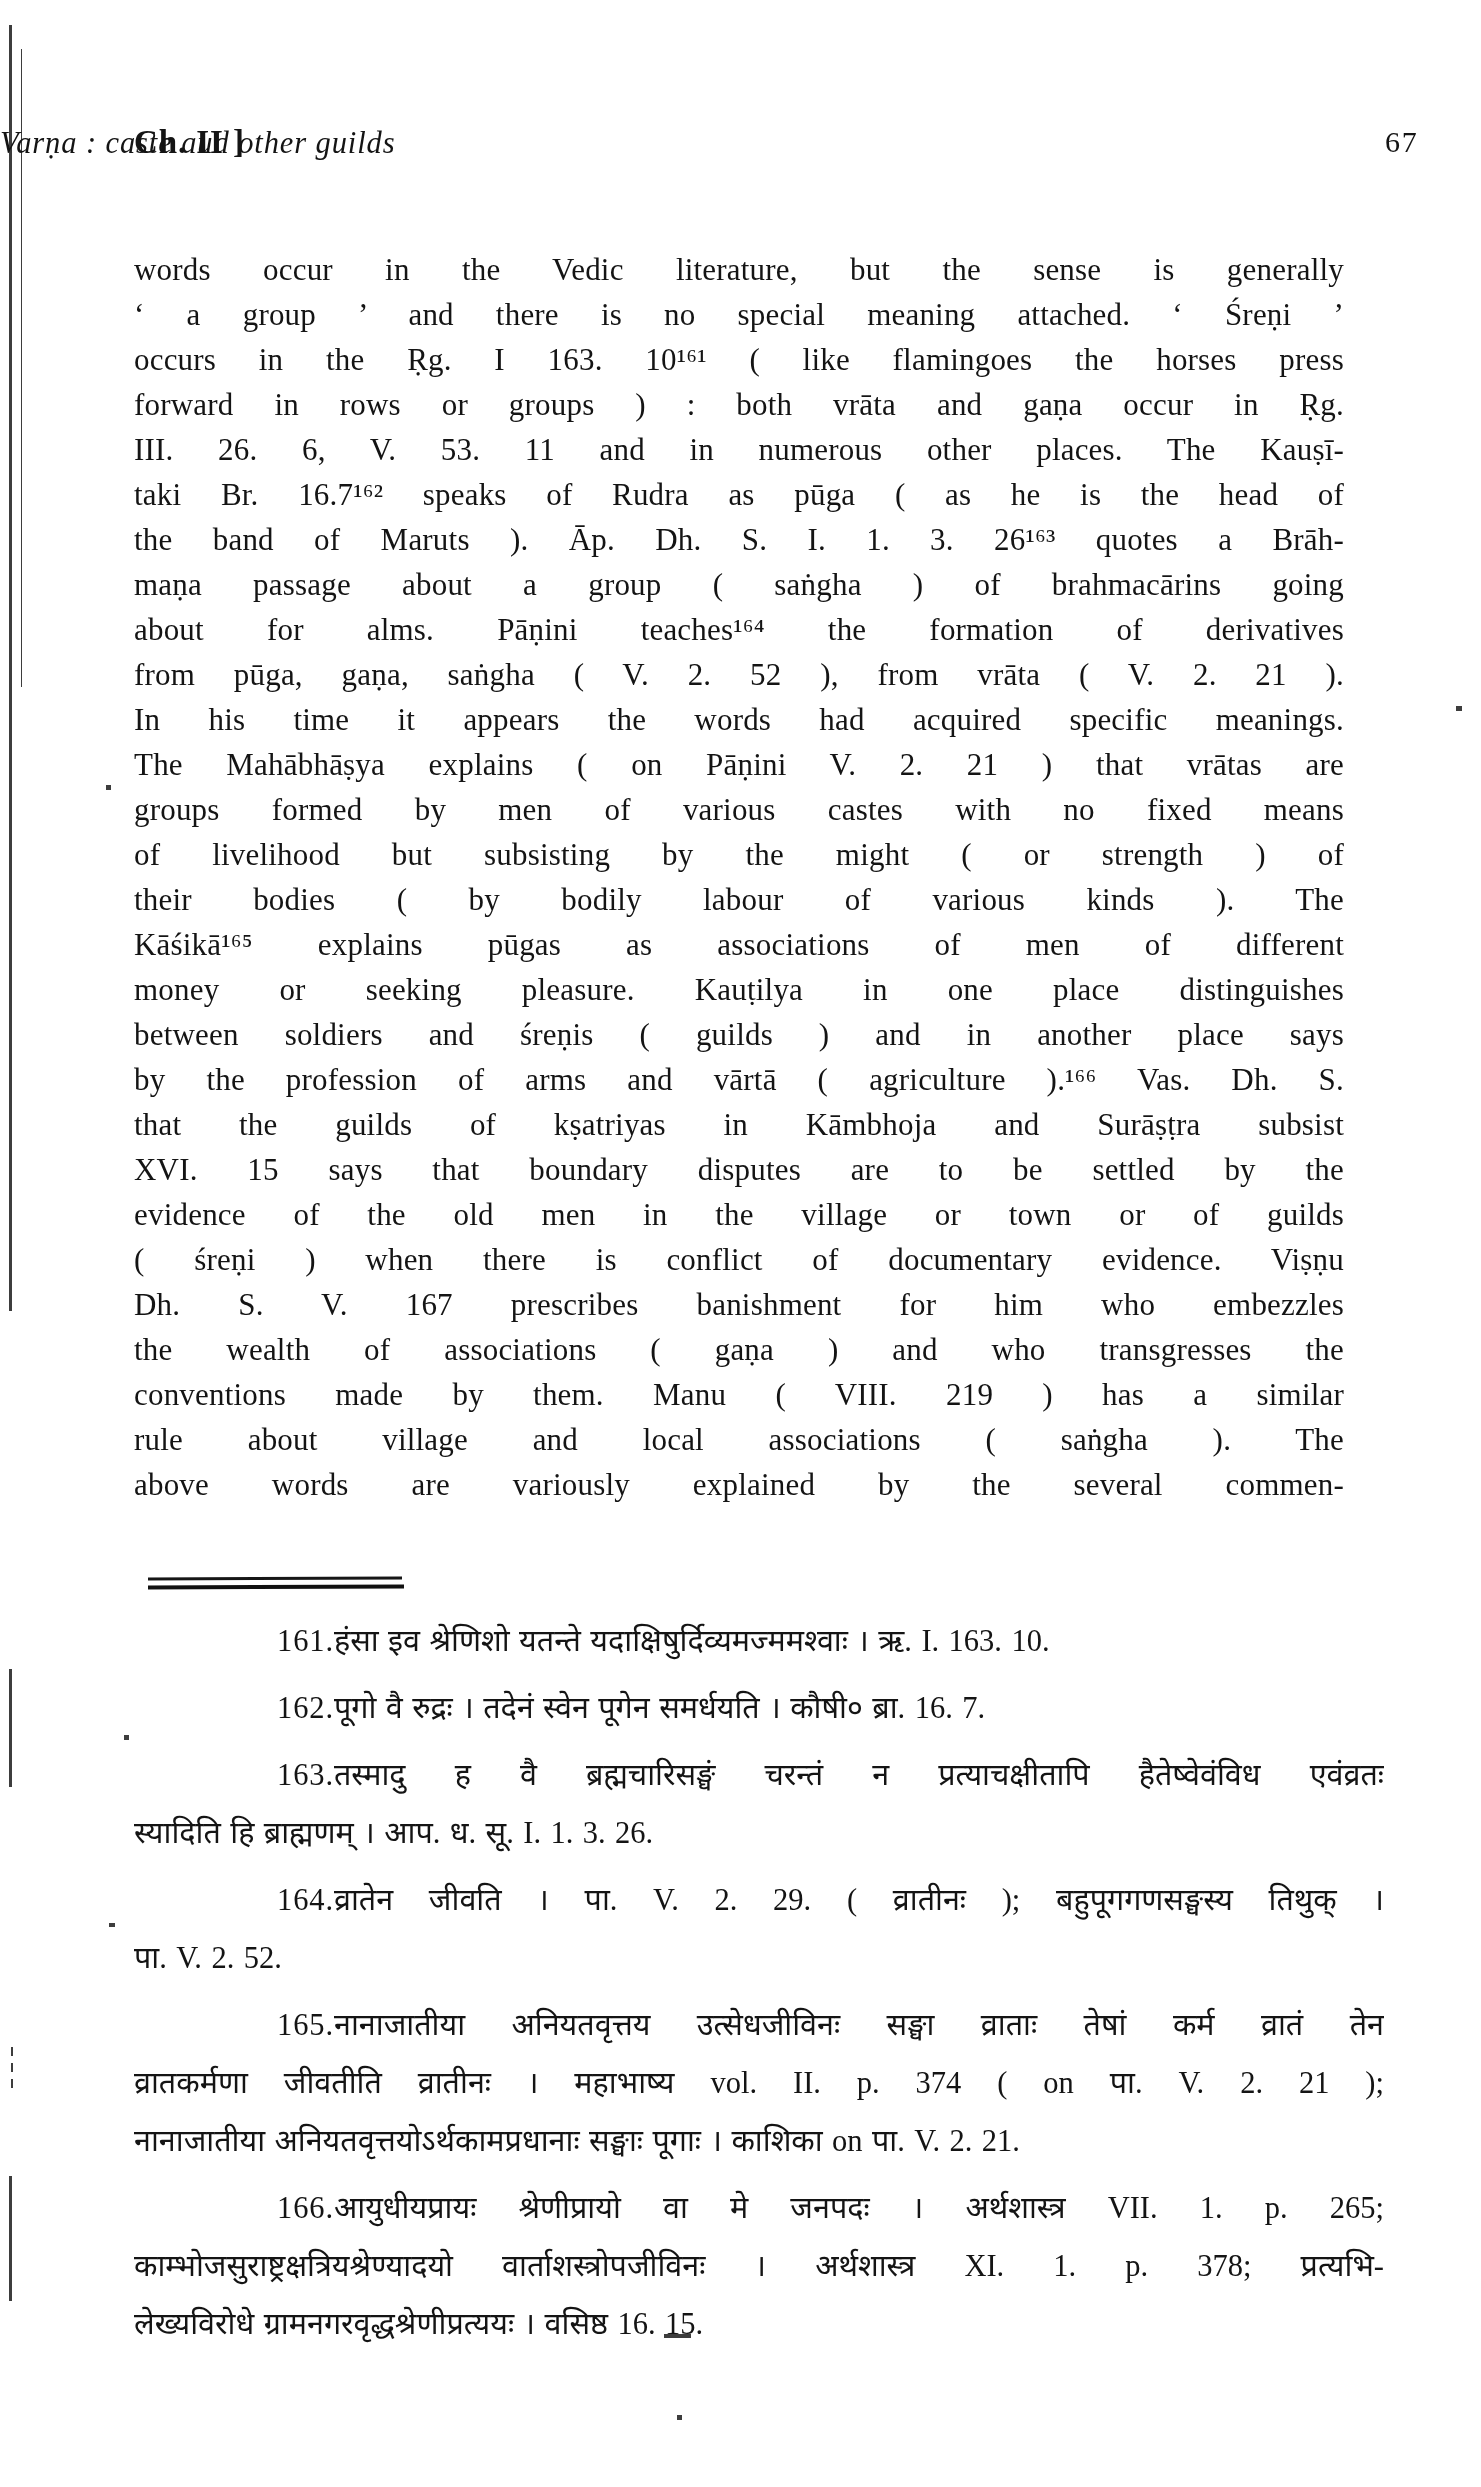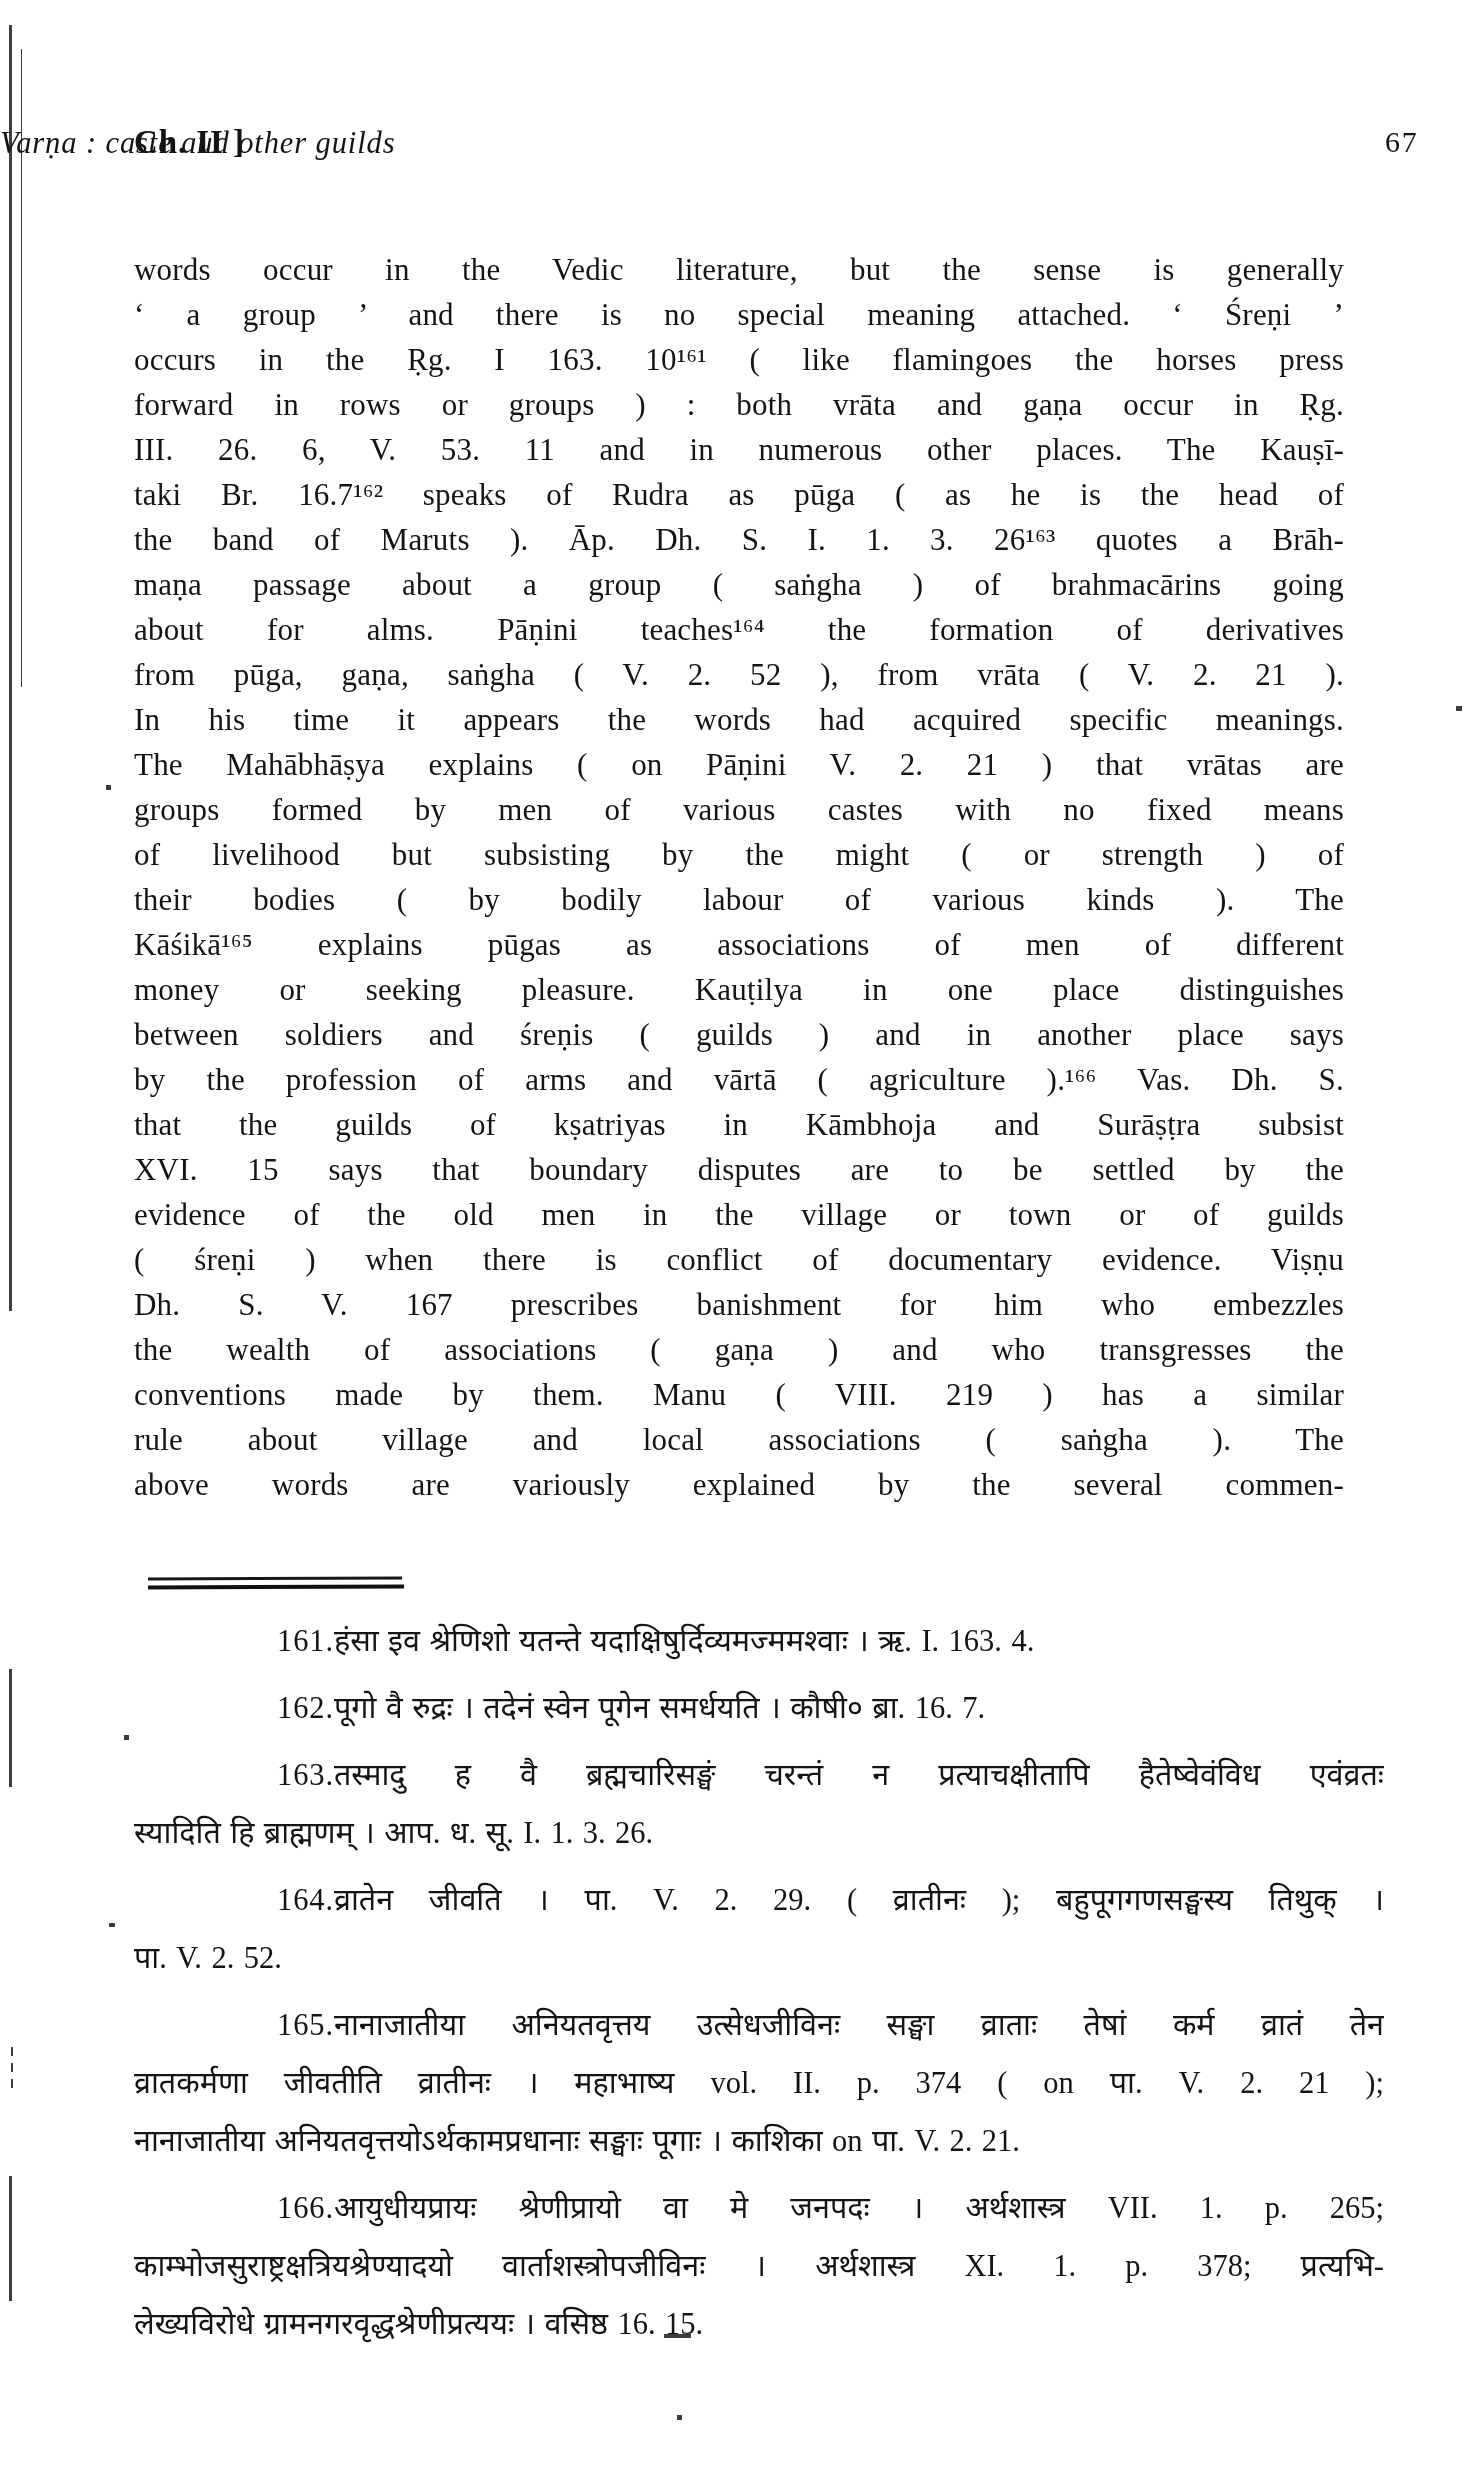--- a/index.html
+++ b/index.html
@@ -100,21 +100,21 @@
   </div>
 
   <div class="fn-rule">
     <div class="r1"></div>
     <div class="r2"></div>
   </div>
 
   <div class="footnotes">
 
     <div class="footnote">
-      <div class="fl first"><span class="fn-num">161.</span><span>हंसा इव श्रेणिशो यतन्ते यदाक्षिषुर्दिव्यमज्ममश्वाः । ऋ. I. 163. 4.</span></div>
+      <div class="fl first"><span class="fn-num">161.</span><span>हंसा इव श्रेणिशो यतन्ते यदाक्षिषुर्दिव्यमज्ममश्वाः । ऋ. I. 163. 10.</span></div>
     </div>
 
     <div class="footnote">
       <div class="fl first"><span class="fn-num">162.</span><span>पूगो वै रुद्रः । तदेनं स्वेन पूगेन समर्धयति । कौषी० ब्रा. 16. 7.</span></div>
     </div>
 
     <div class="footnote">
       <div class="fl first just"><span class="fn-num">163.</span><span>तस्मादु ह वै ब्रह्मचारिसङ्घं चरन्तं न प्रत्याचक्षीतापि हैतेष्वेवंविध एवंव्रतः</span></div>
       <div class="fl">स्यादिति हि ब्राह्मणम् । आप. ध. सू. I. 1. 3. 26.</div>
     </div>

